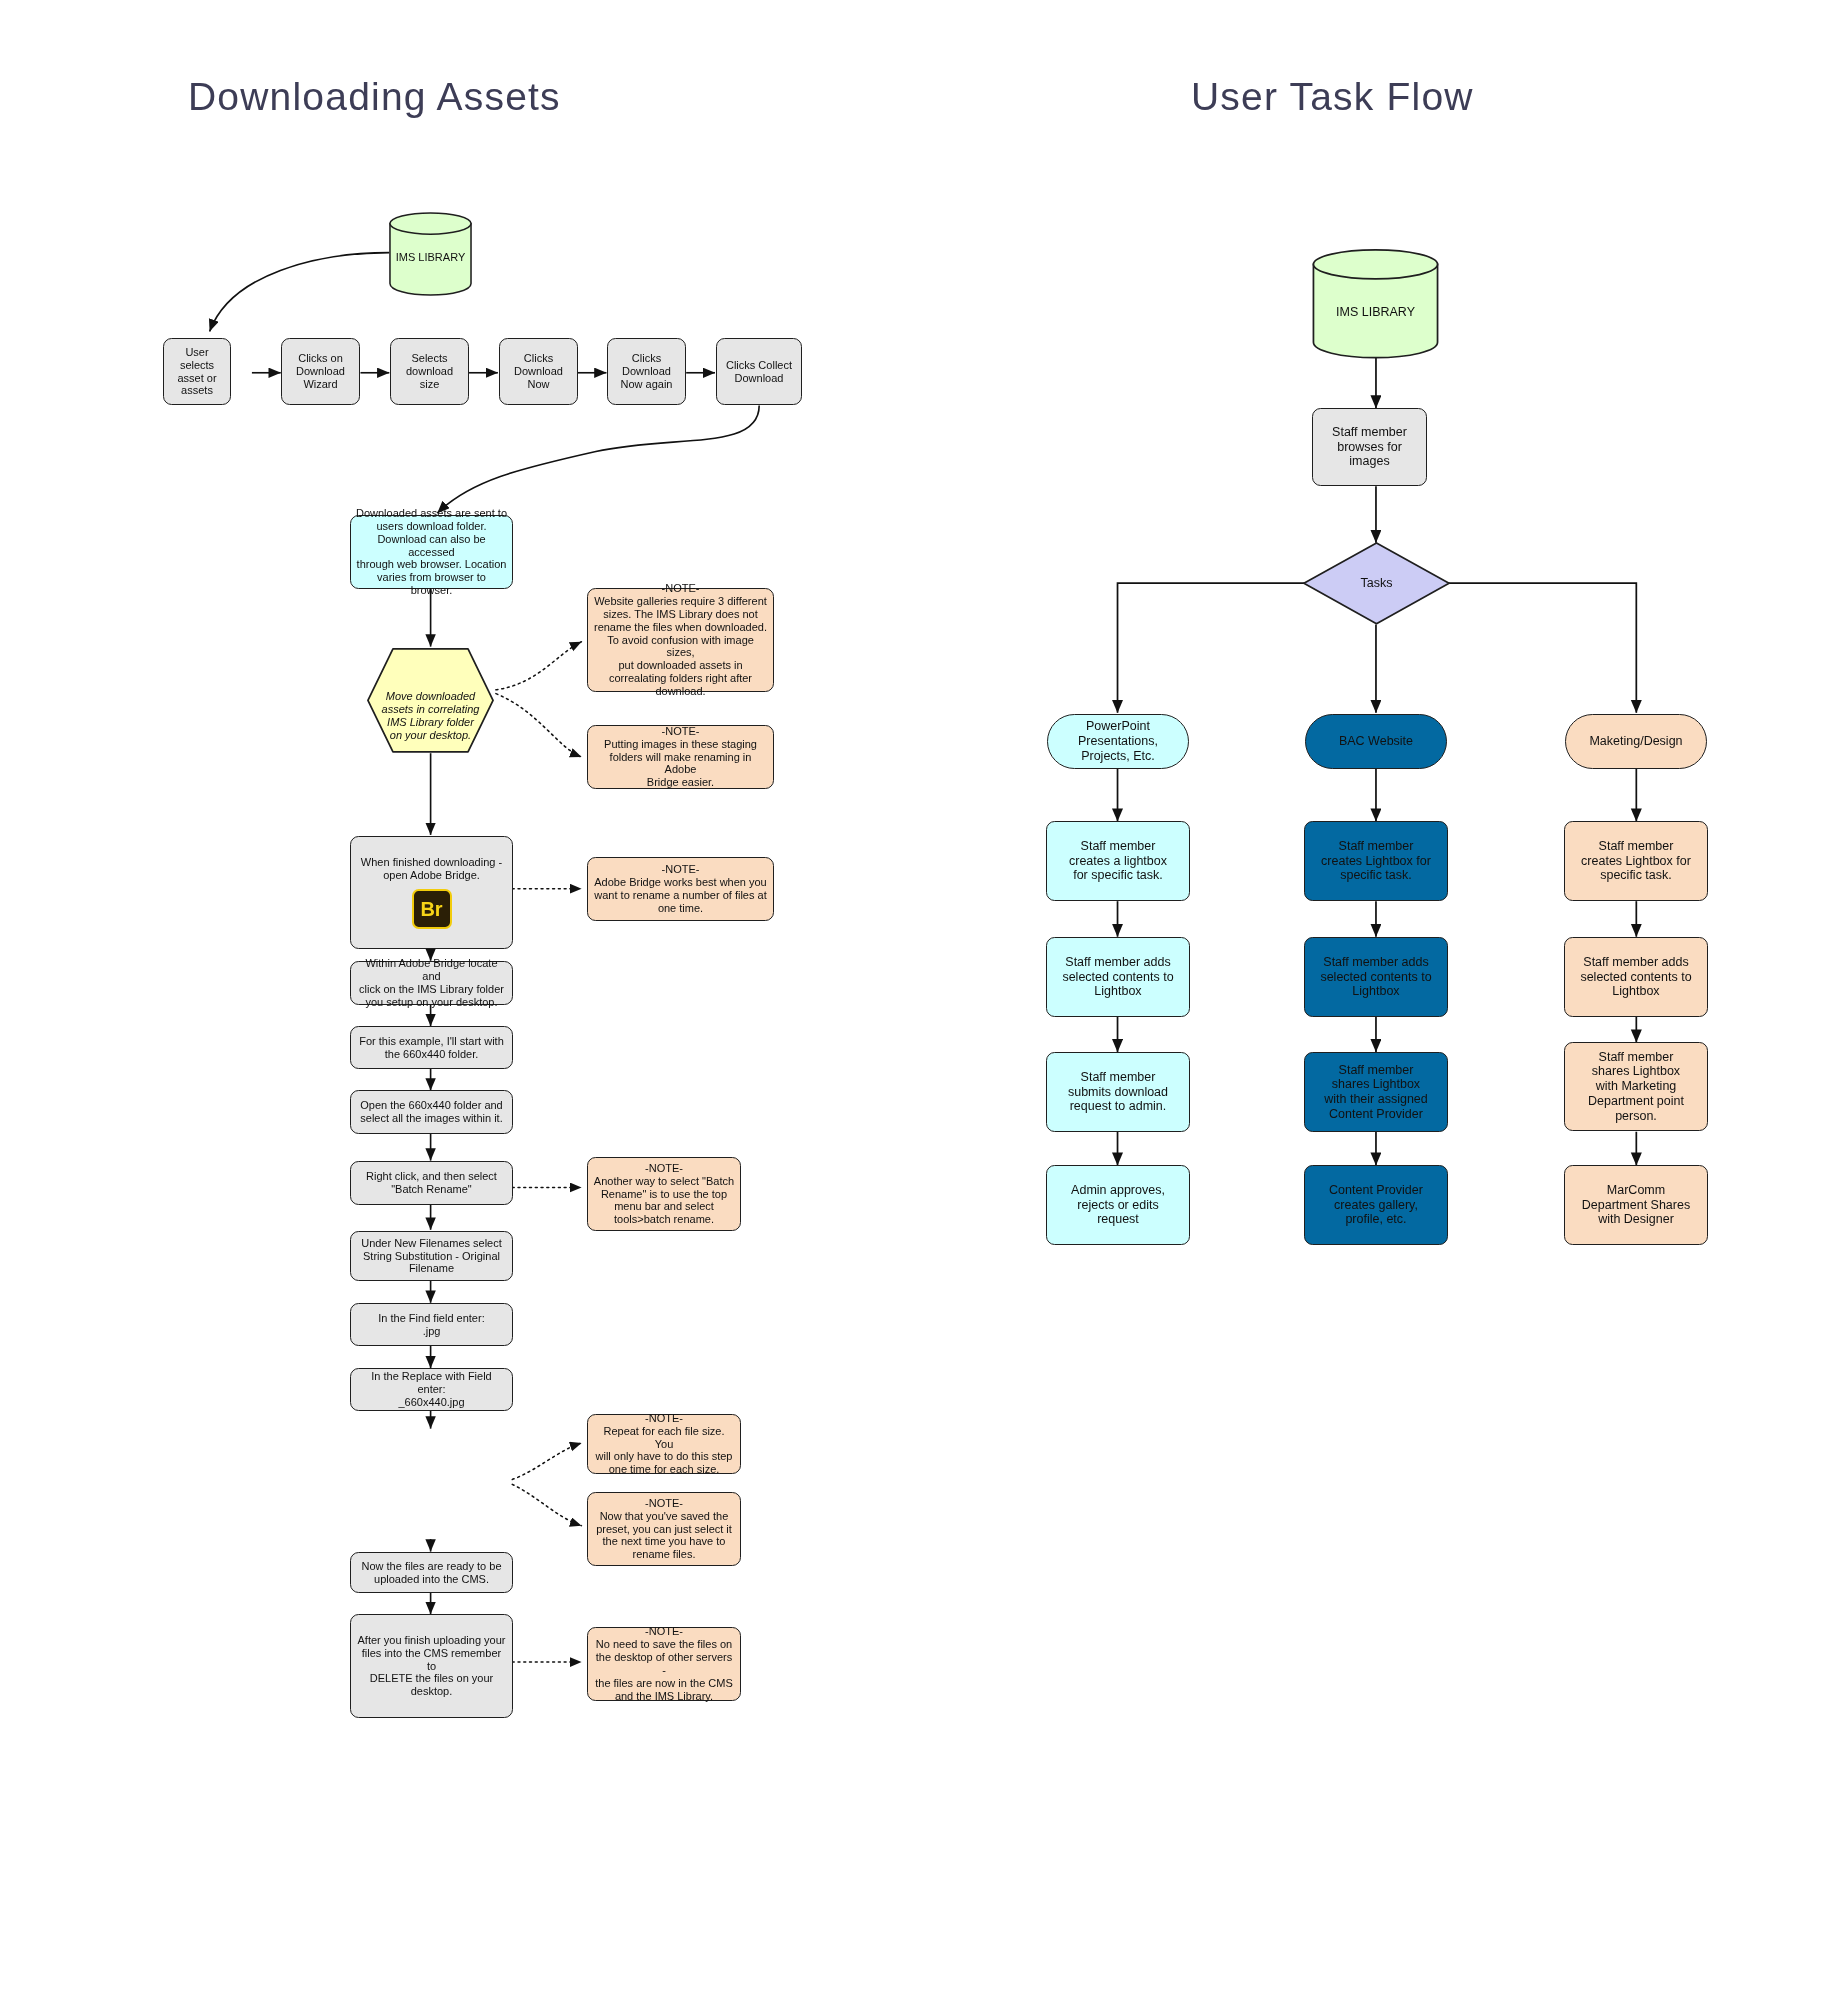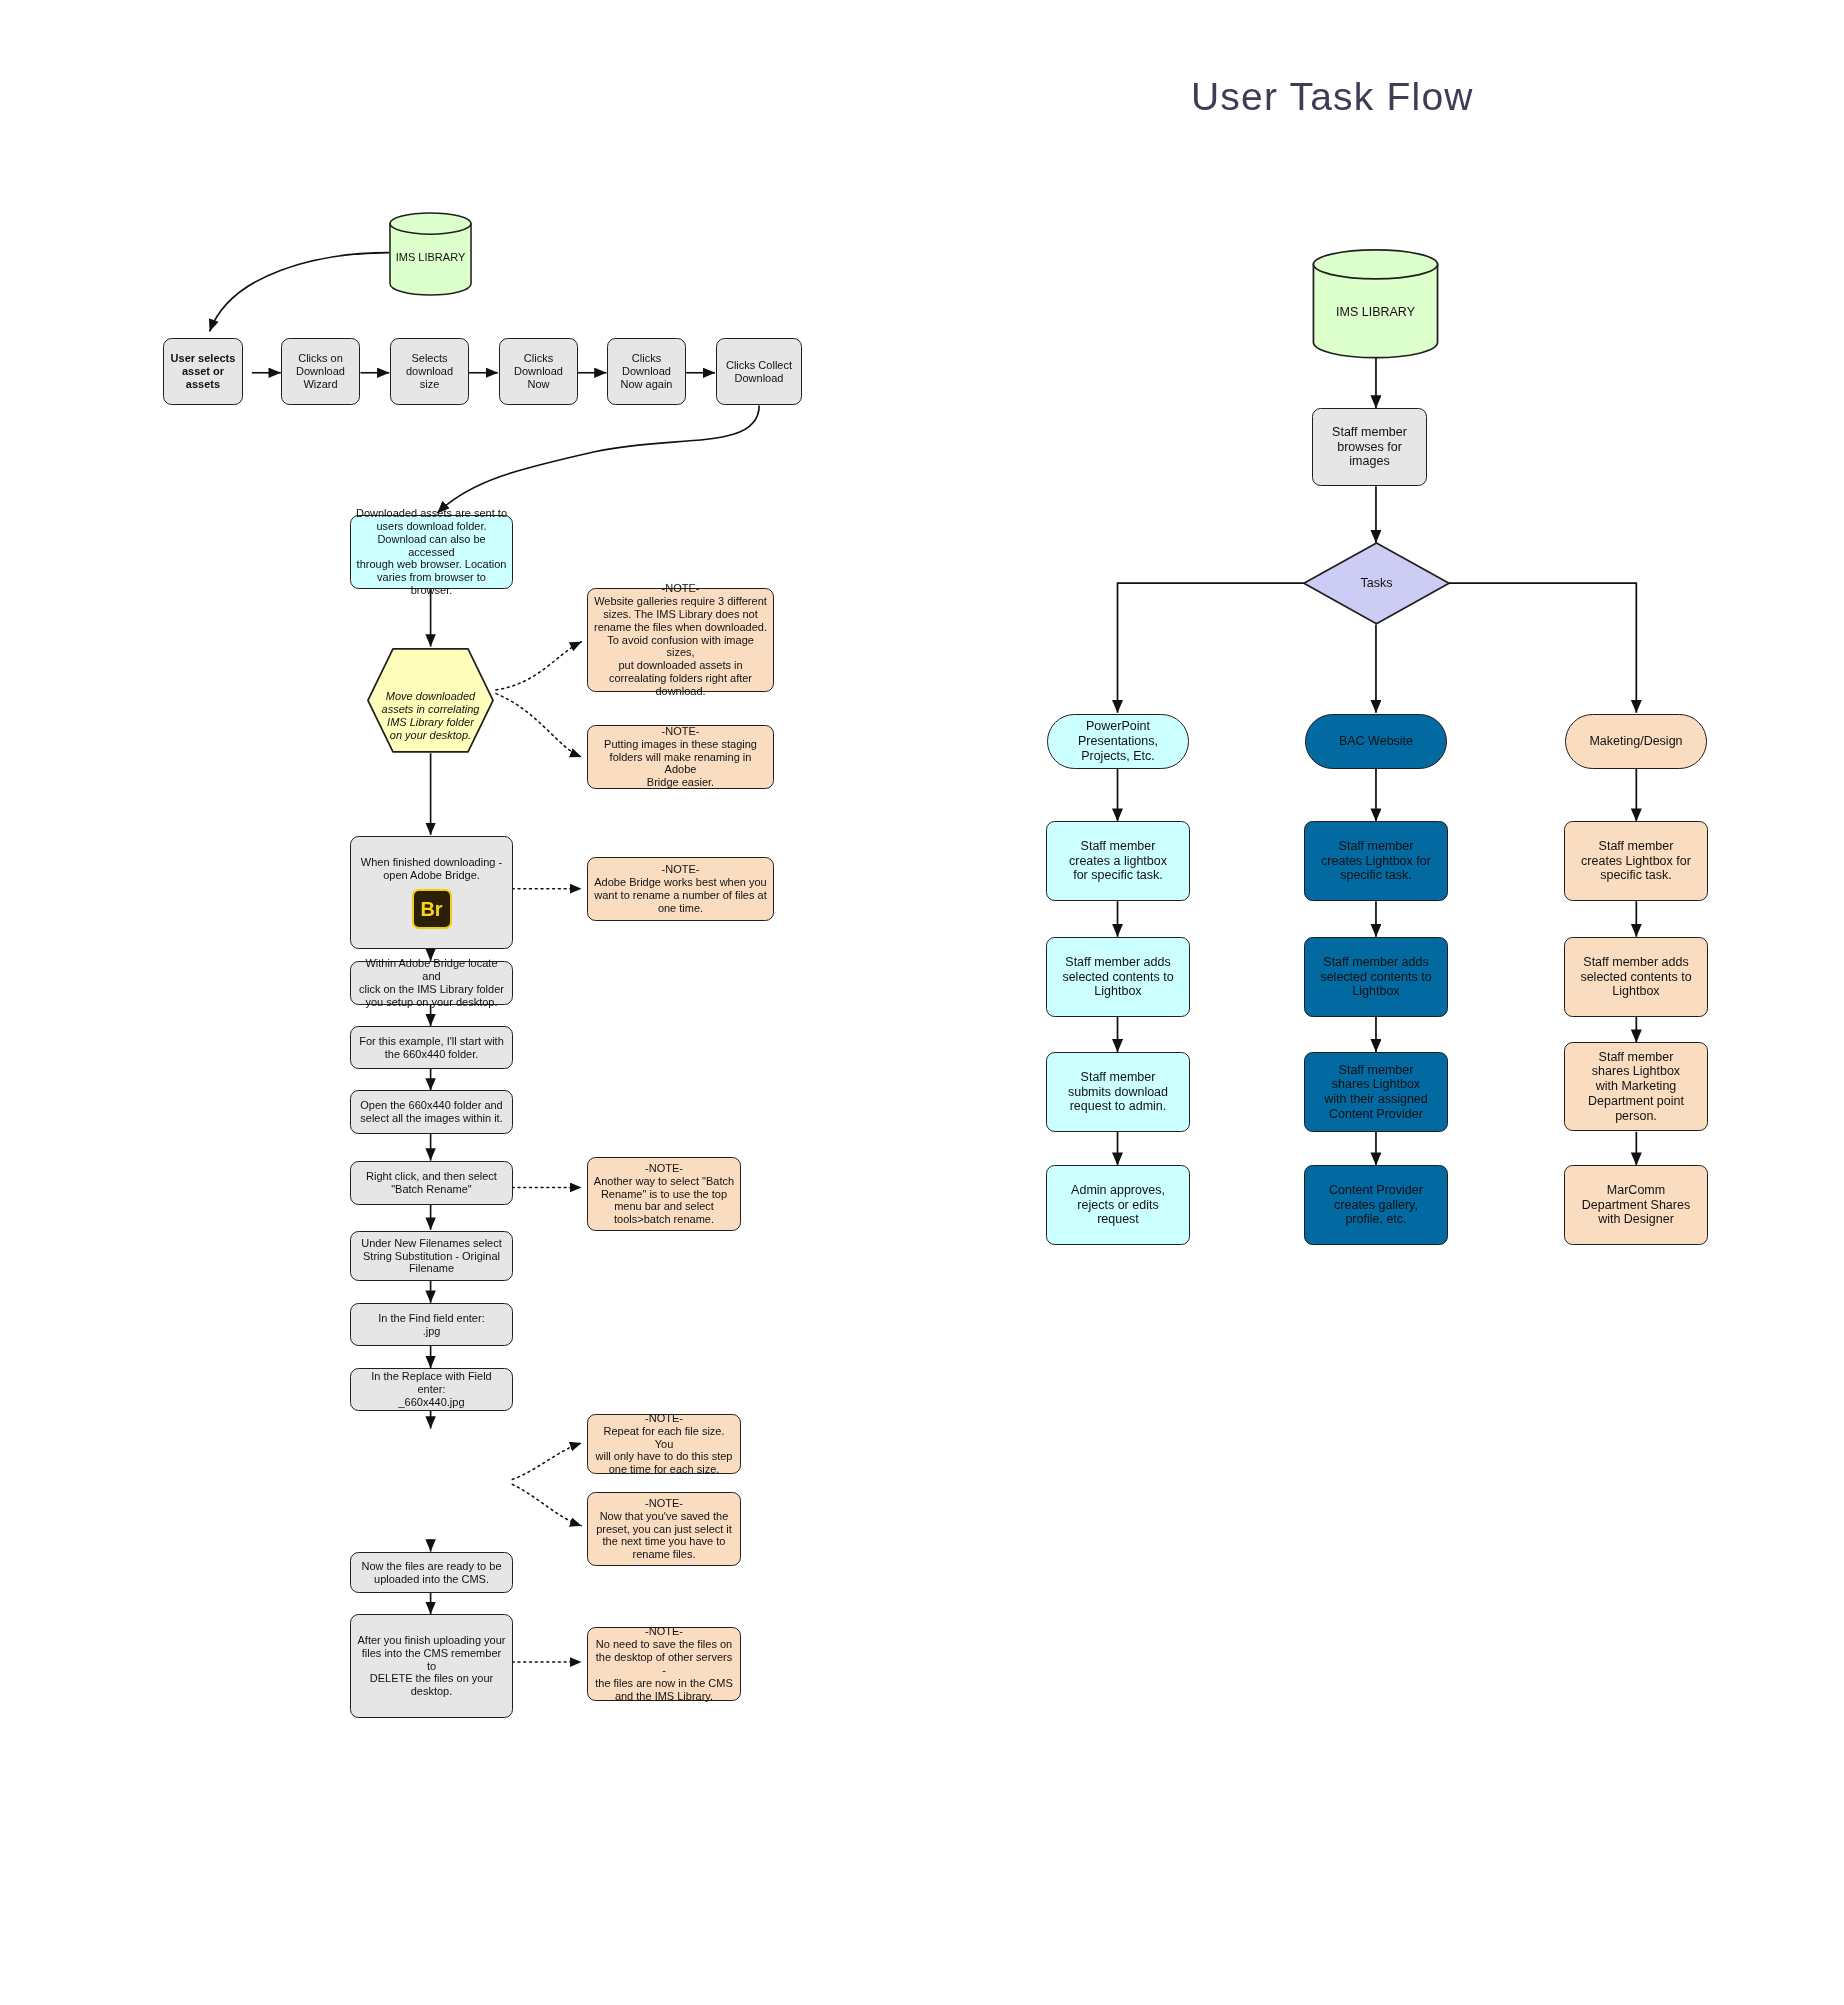--- a/index.html
+++ b/index.html
@@ -184,31 +184,32 @@
       <path d="M1432,1058 L1432,1095" marker-end="url(#arrow)"></path>
       <path d="M1432,1178 L1432,1213" marker-end="url(#arrow)"></path>
 
       <path d="M1703,800 L1703,855" marker-end="url(#arrow)"></path>
       <path d="M1703,938 L1703,975" marker-end="url(#arrow)"></path>
       <path d="M1703,1058 L1703,1085" marker-end="url(#arrow)"></path>
       <path d="M1703,1178 L1703,1213" marker-end="url(#arrow)"></path>
     </g>
   </svg>
 
+  <div class="title" style="left:188px; top:75px;">Downloading Assets</div>
   <div class="title" style="left:1191px; top:75px;">User Task Flow</div>
 
   <div class="node cyl" style="left:389px; top:211px; width:83px; height:85px;">
     <svg class="cylbg" viewBox="0 0 86 88" preserveAspectRatio="none">
       <path d="M1,13 L1,75 C1,82 20,87 43,87 C66,87 85,82 85,75 L85,13 Z" fill="#ddffcc" stroke="#1f1f1f" stroke-width="1.6"></path>
       <ellipse cx="43" cy="13" rx="42" ry="11" fill="#ddffcc" stroke="#1f1f1f" stroke-width="1.6"></ellipse>
     </svg>
     <div class="cyllabel t11" style="padding-top:7.7px;">IMS LIBRARY</div>
   </div>
 
-  <div class="node rect f-gray t11" style="left:163px; top:338px; width:80px; height:67px;font-weight:bold;">
+  <div class="node rect f-gray t11" style="left:163px; top:338px; width:68px; height:67px;">
     <div class="lines">
       <span class="ln">User selects</span>
       <span class="ln">asset or</span>
       <span class="ln">assets</span>
     </div>
   </div>
   <div class="node rect f-gray t11" style="left:281px; top:338px; width:79px; height:67px;">
     <div class="lines">
       <span class="ln">Clicks on</span>
       <span class="ln">Download</span>

